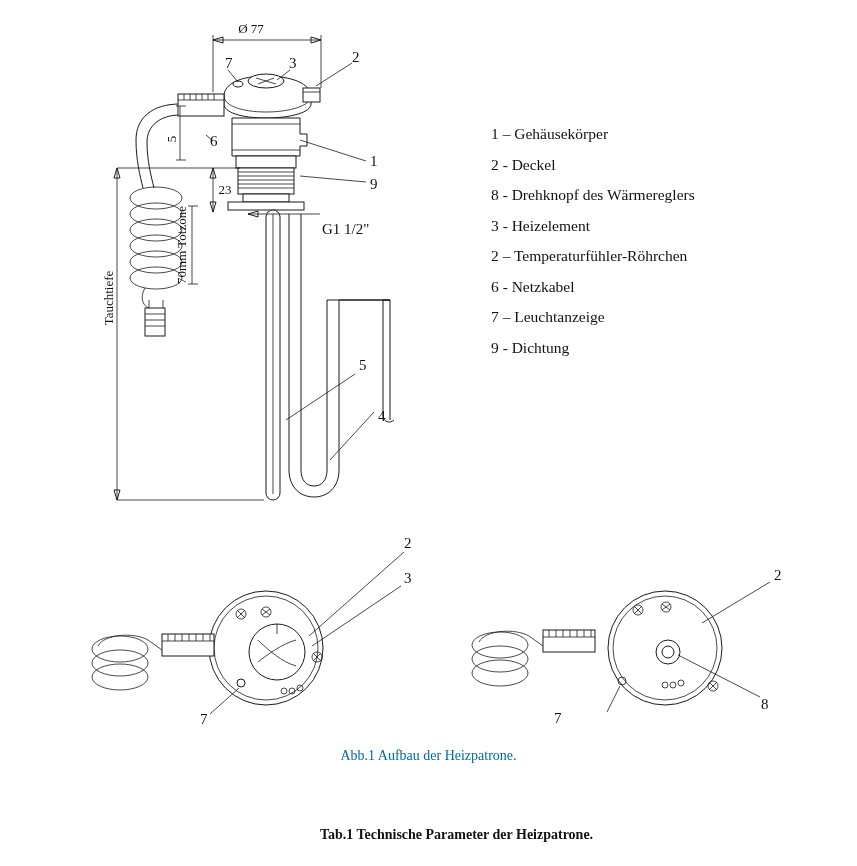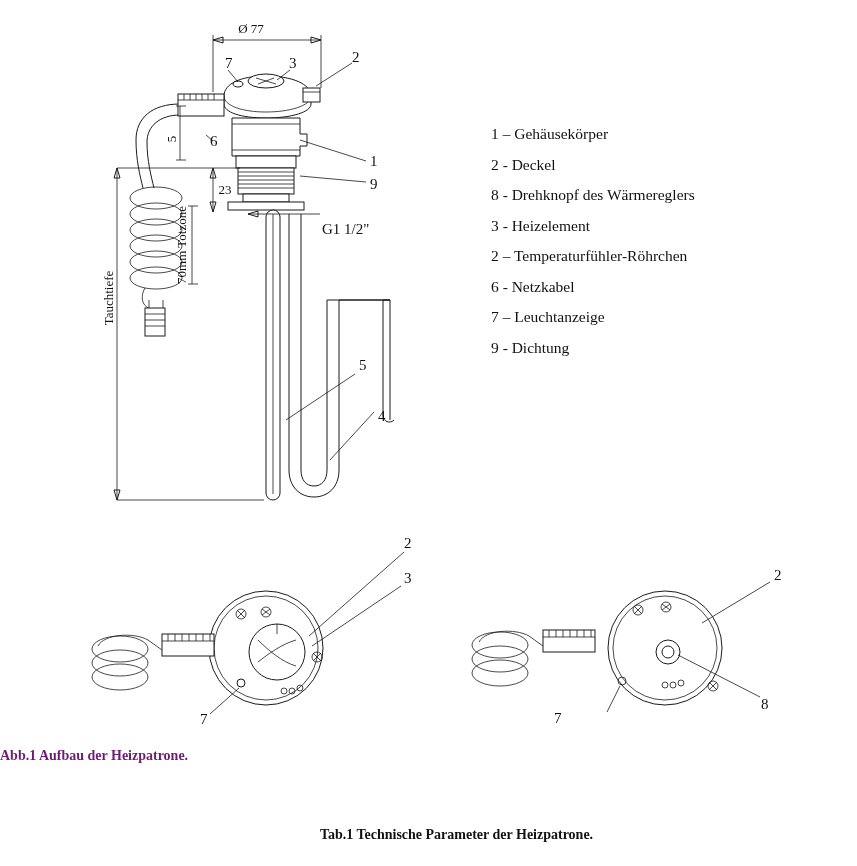--- a/index.html
+++ b/index.html
@@ -41,24 +41,25 @@
     line-height: 1;
     margin-bottom: 15px;
     white-space: nowrap;
     color: #111;
   }
   .caption-fig {
     position: absolute;
     left: 0;
     top: 748px;
     width: 857px;
+    text-align: center;
     font-family: "Liberation Serif", serif;
     font-size: 14px;
-    font-weight: bold;
-    color: #701a75;
+    font-weight: normal;
+    color: #0369a1;
   }
   .caption-tab {
     position: absolute;
     left: 0;
     top: 827px;
     width: 857px;
     text-align: center;
     font-family: "Liberation Serif", serif;
     font-size: 14px;
     font-weight: bold;

